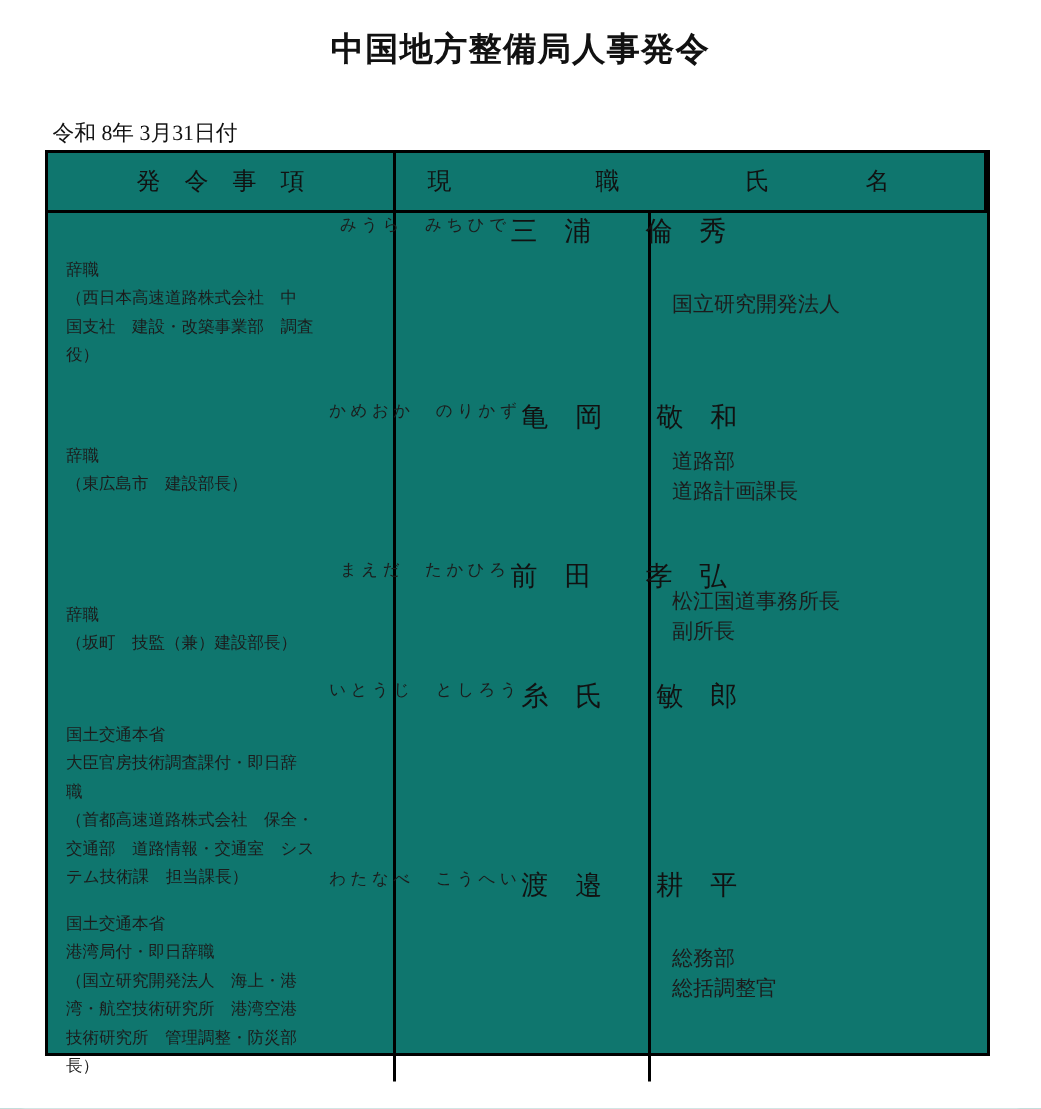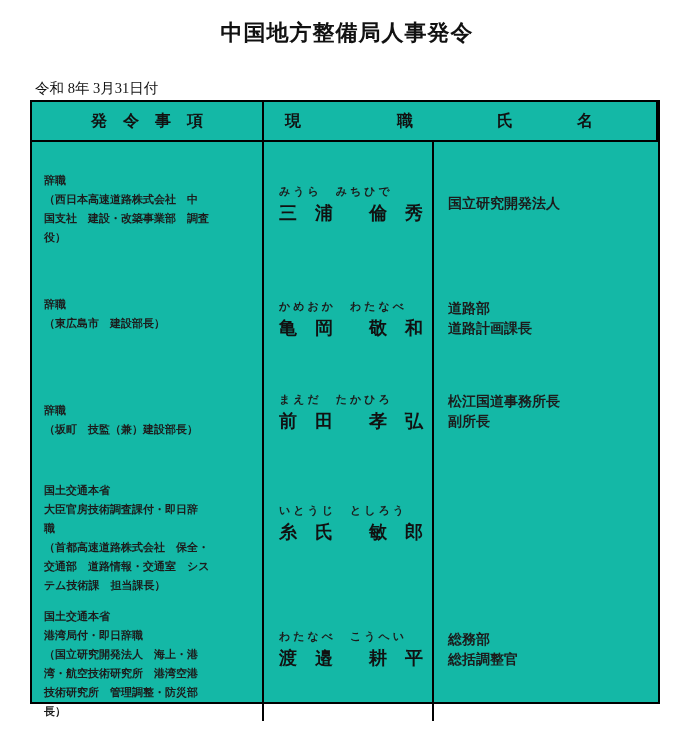--- a/index.html
+++ b/index.html
@@ -35,22 +35,21 @@
     font-size: 14.5px;
     color: #111;
   }
   .doc-table {
     position: absolute;
     top: 100px;
     left: 30px;
     width: 630px;
     border: 2px solid #000;
     box-sizing: border-box;
-    background: #14b8a6;
-    font-weight: bold;
+    background: #0f766e;
   }
   .t-row {
     display: grid;
     grid-template-columns: 232px 170px 1fr;
   }
   .t-header {
     height: 38px;
     border-bottom: 2px solid #000;
   }
   .t-header .cell {
@@ -69,21 +68,21 @@
   }
   .body-row .col1 {
     padding: 29px 6px 0 12px;
     font-size: 11px;
     line-height: 19px;
     white-space: pre-line;
     color: #1c1c1c;
   }
   .body-row .col2 {
     display: flex;
-    flex-direction: column;
+    flex-direction: row;
     justify-content: center;
     padding-left: 15px;
   }
   .body-row .col3 {
     display: flex;
     flex-direction: column;
     justify-content: center;
     padding-left: 14px;
     font-size: 14px;
     line-height: 20px;
@@ -129,21 +128,21 @@
         <div class="furigana">みうら　みちひで</div>
         <div class="kanji-name">三　浦　　倫　秀</div>
       </div>
       <div class="cell col3">国立研究開発法人</div>
     </div>
 
     <div class="t-row body-row" style="height:106px;">
       <div class="cell col1">辞職
 （東広島市　建設部長）</div>
       <div class="cell col2">
-        <div class="furigana">かめおか　わたなべ</div>
+        <div class="furigana">かめおか　のりかず</div>
         <div class="kanji-name">亀　岡　　敬　和</div>
       </div>
       <div class="cell col3">道路部
 道路計画課長</div>
     </div>
 
     <div class="t-row body-row" style="height:80px;">
       <div class="cell col1">辞職
 （坂町　技監（兼）建設部長）</div>
       <div class="cell col2">

